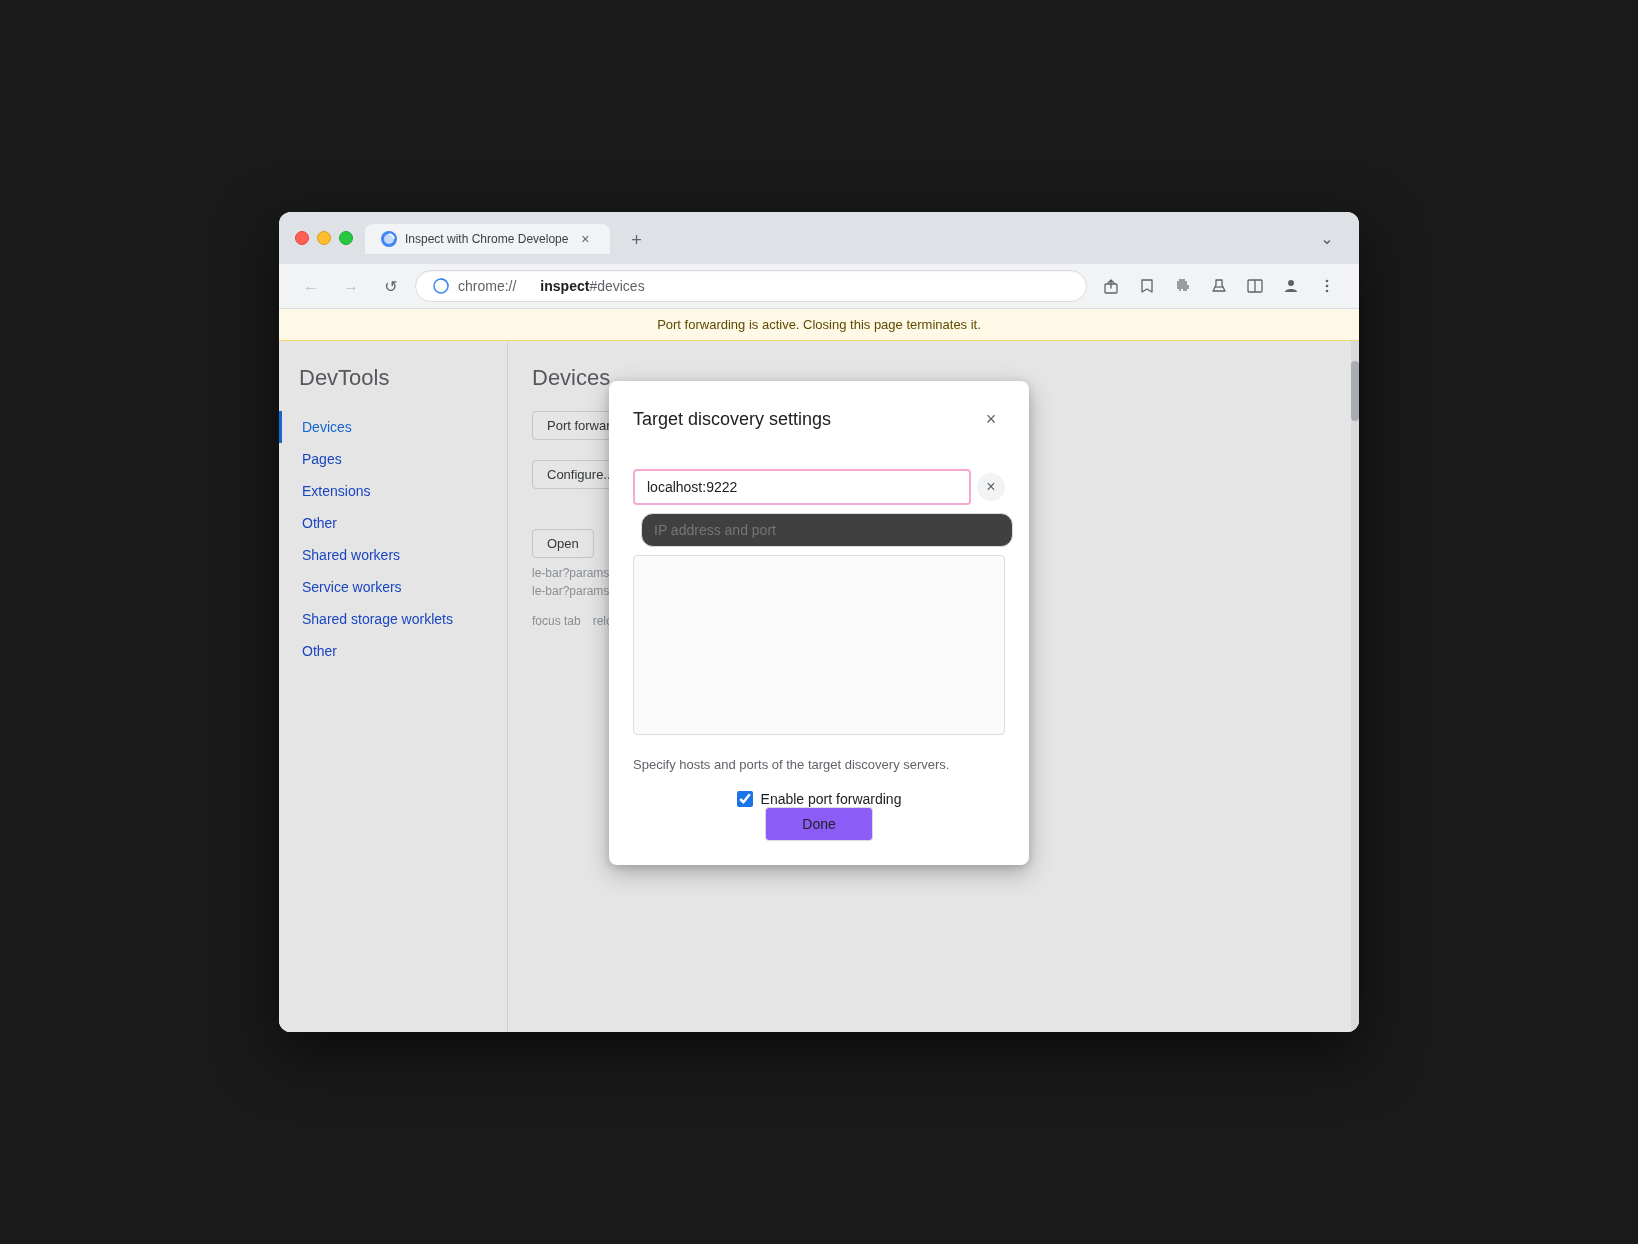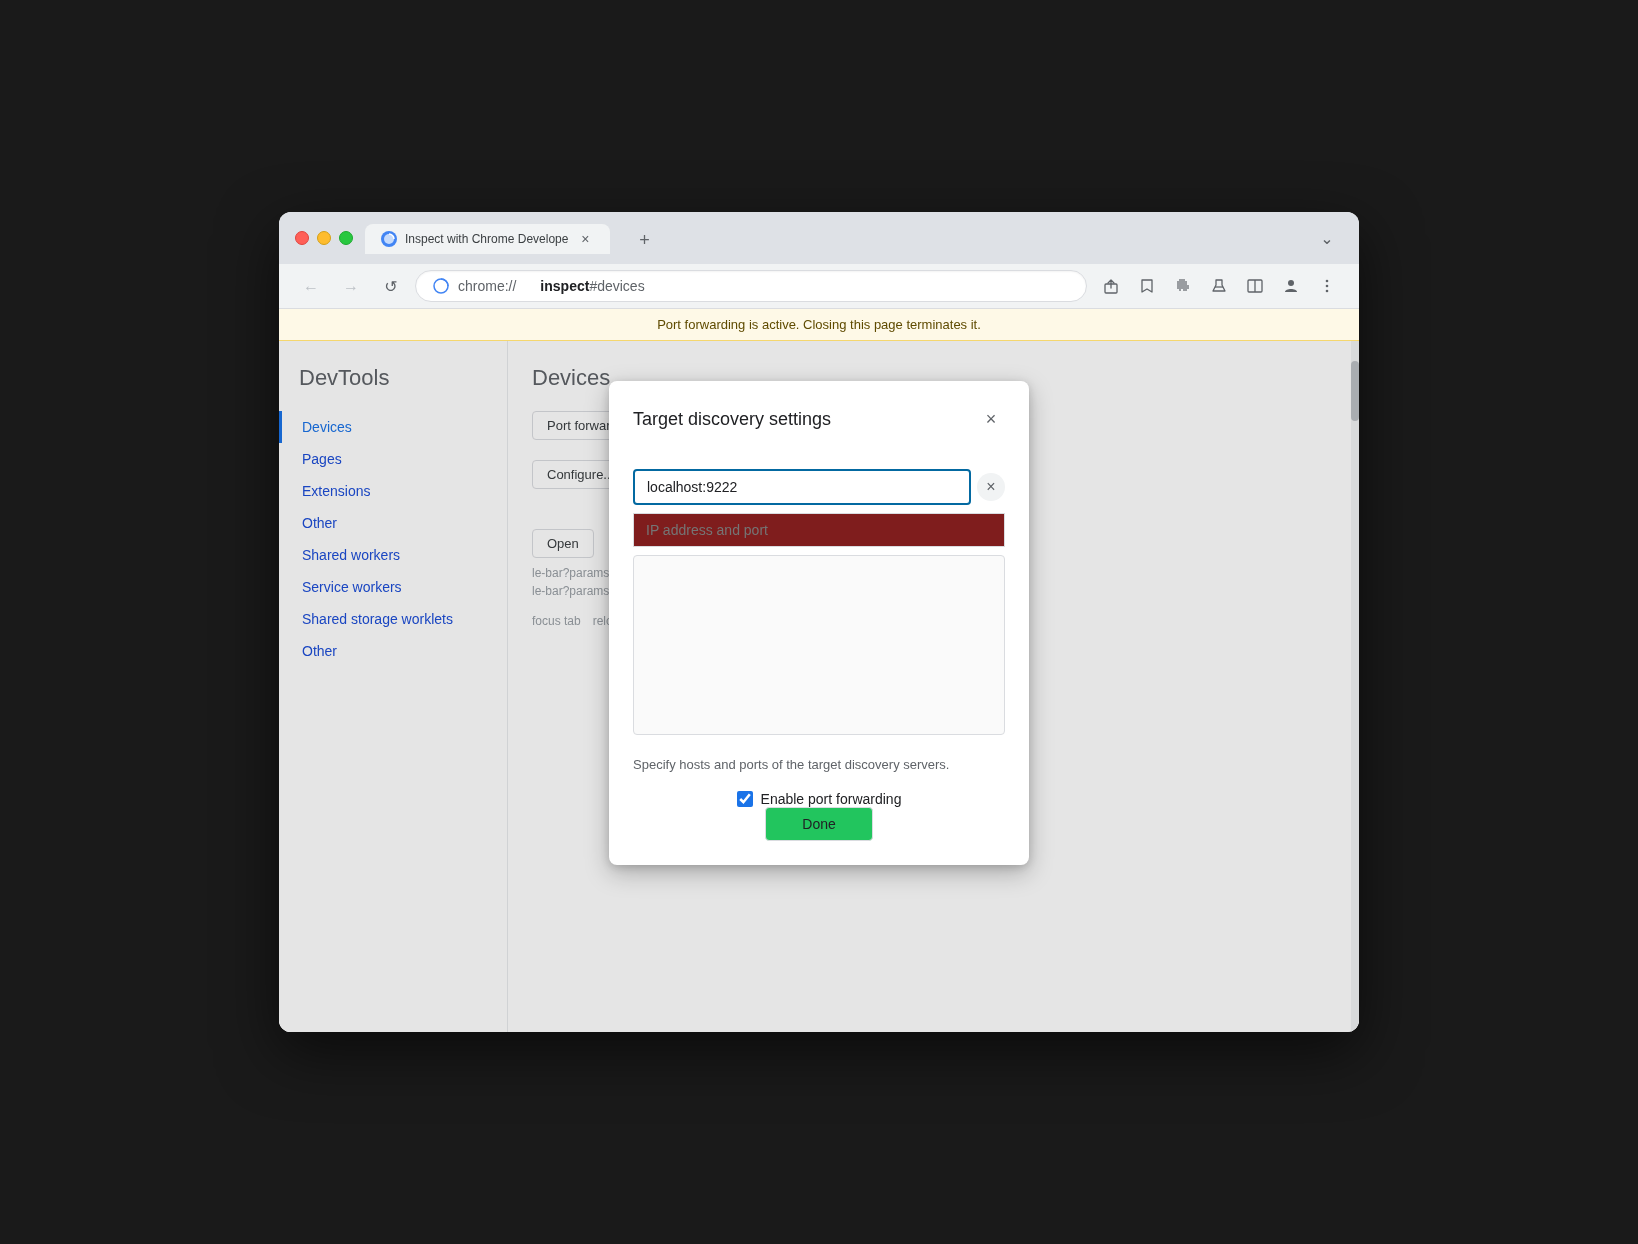--- a/index.html
+++ b/index.html
@@ -46,21 +46,21 @@
       cursor: pointer;
     }
     .traffic-light.close { background: #ff5f57; border: 1px solid #e0443e; }
     .traffic-light.minimize { background: #febc2e; border: 1px solid #d4a017; }
     .traffic-light.maximize { background: #28c840; border: 1px solid #1da930; }
 
     .tab-bar {
       display: flex;
       align-items: flex-end;
       flex: 1;
-      gap: 16px;
+      gap: 8px;
     }
 
     .tab {
       background: #f1f3f4;
       border-radius: 8px 8px 0 0;
       padding: 6px 16px;
       display: flex;
       align-items: center;
       gap: 8px;
       min-width: 200px;
@@ -372,21 +372,21 @@
 
     .input-row {
       display: flex;
       align-items: center;
       gap: 6px;
       margin-bottom: 8px;
     }
 
     .host-input {
       flex: 1;
-      border: 2px solid #0369a1;
+      border: 2px solid #f9a8d4;
       border-radius: 4px;
       padding: 8px 12px;
       font-size: 14px;
       color: #202124;
       outline: none;
     }
 
     .clear-btn {
       width: 28px;
       height: 28px;
@@ -396,27 +396,28 @@
       justify-content: center;
       color: #5f6368;
       cursor: pointer;
       font-size: 16px;
       background: #f1f3f4;
     }
 
     .ip-input {
       width: 100%;
       border: 1px solid #dadce0;
-      border-radius: 0;
+      border-radius: 12px;
       padding: 8px 12px;
       font-size: 14px;
       color: #9aa0a6;
       outline: none;
       margin-bottom: 8px;
-      background: #7f1d1d;
+      background: #404040;
+      margin-left: 8px;
     }
 
     .hosts-area {
       width: 100%;
       height: 180px;
       border: 1px solid #dadce0;
       border-radius: 4px;
       padding: 8px 12px;
       font-size: 14px;
       color: #9aa0a6;
@@ -455,21 +456,21 @@
       accent-color: #1a73e8;
       cursor: pointer;
     }
 
     .done-btn {
       padding: 8px 36px;
       border: 1px solid #dadce0;
       border-radius: 4px;
       font-size: 14px;
       color: #202124;
-      background: #22c55e;
+      background: #8b5cf6;
       cursor: pointer;
       font-weight: 500;
     }
 
     .focus-tab-links {
       display: flex;
       gap: 12px;
       margin-top: 16px;
     }
 

